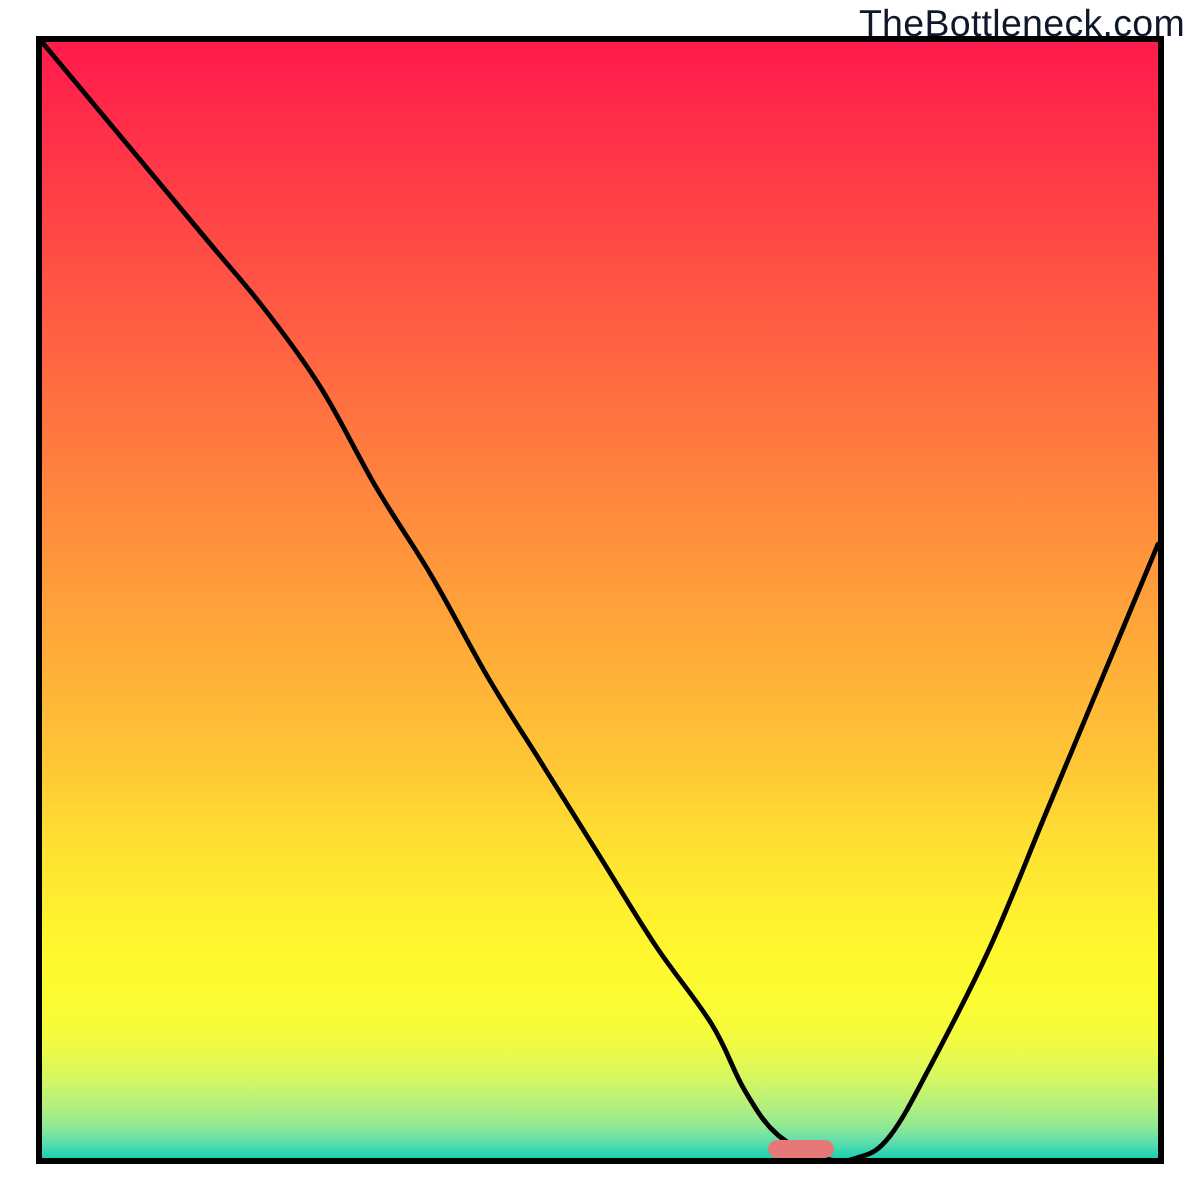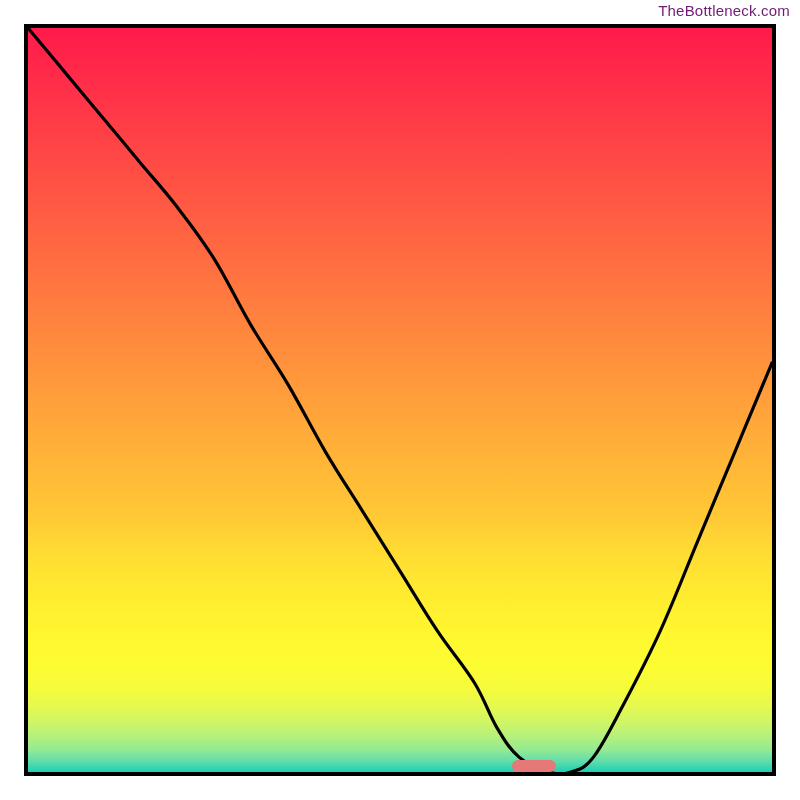--- a/index.html
+++ b/index.html
@@ -13,22 +13,22 @@
   .stage {
     position: relative;
     width: 800px;
     height: 800px;
   }
   .attribution {
     position: absolute;
     top: 2px;
     right: 10px;
     font-family: Arial, Helvetica, sans-serif;
-    font-size: 15px;
-    color: #701a75;
+    font-size: 25px;
+    color: #0f172a;
     letter-spacing: 0.2px;
     user-select: none;
   }
   
   .plot {
     position: absolute;
     left: 28px;
     top: 28px;
     width: 744px;
     height: 744px;

